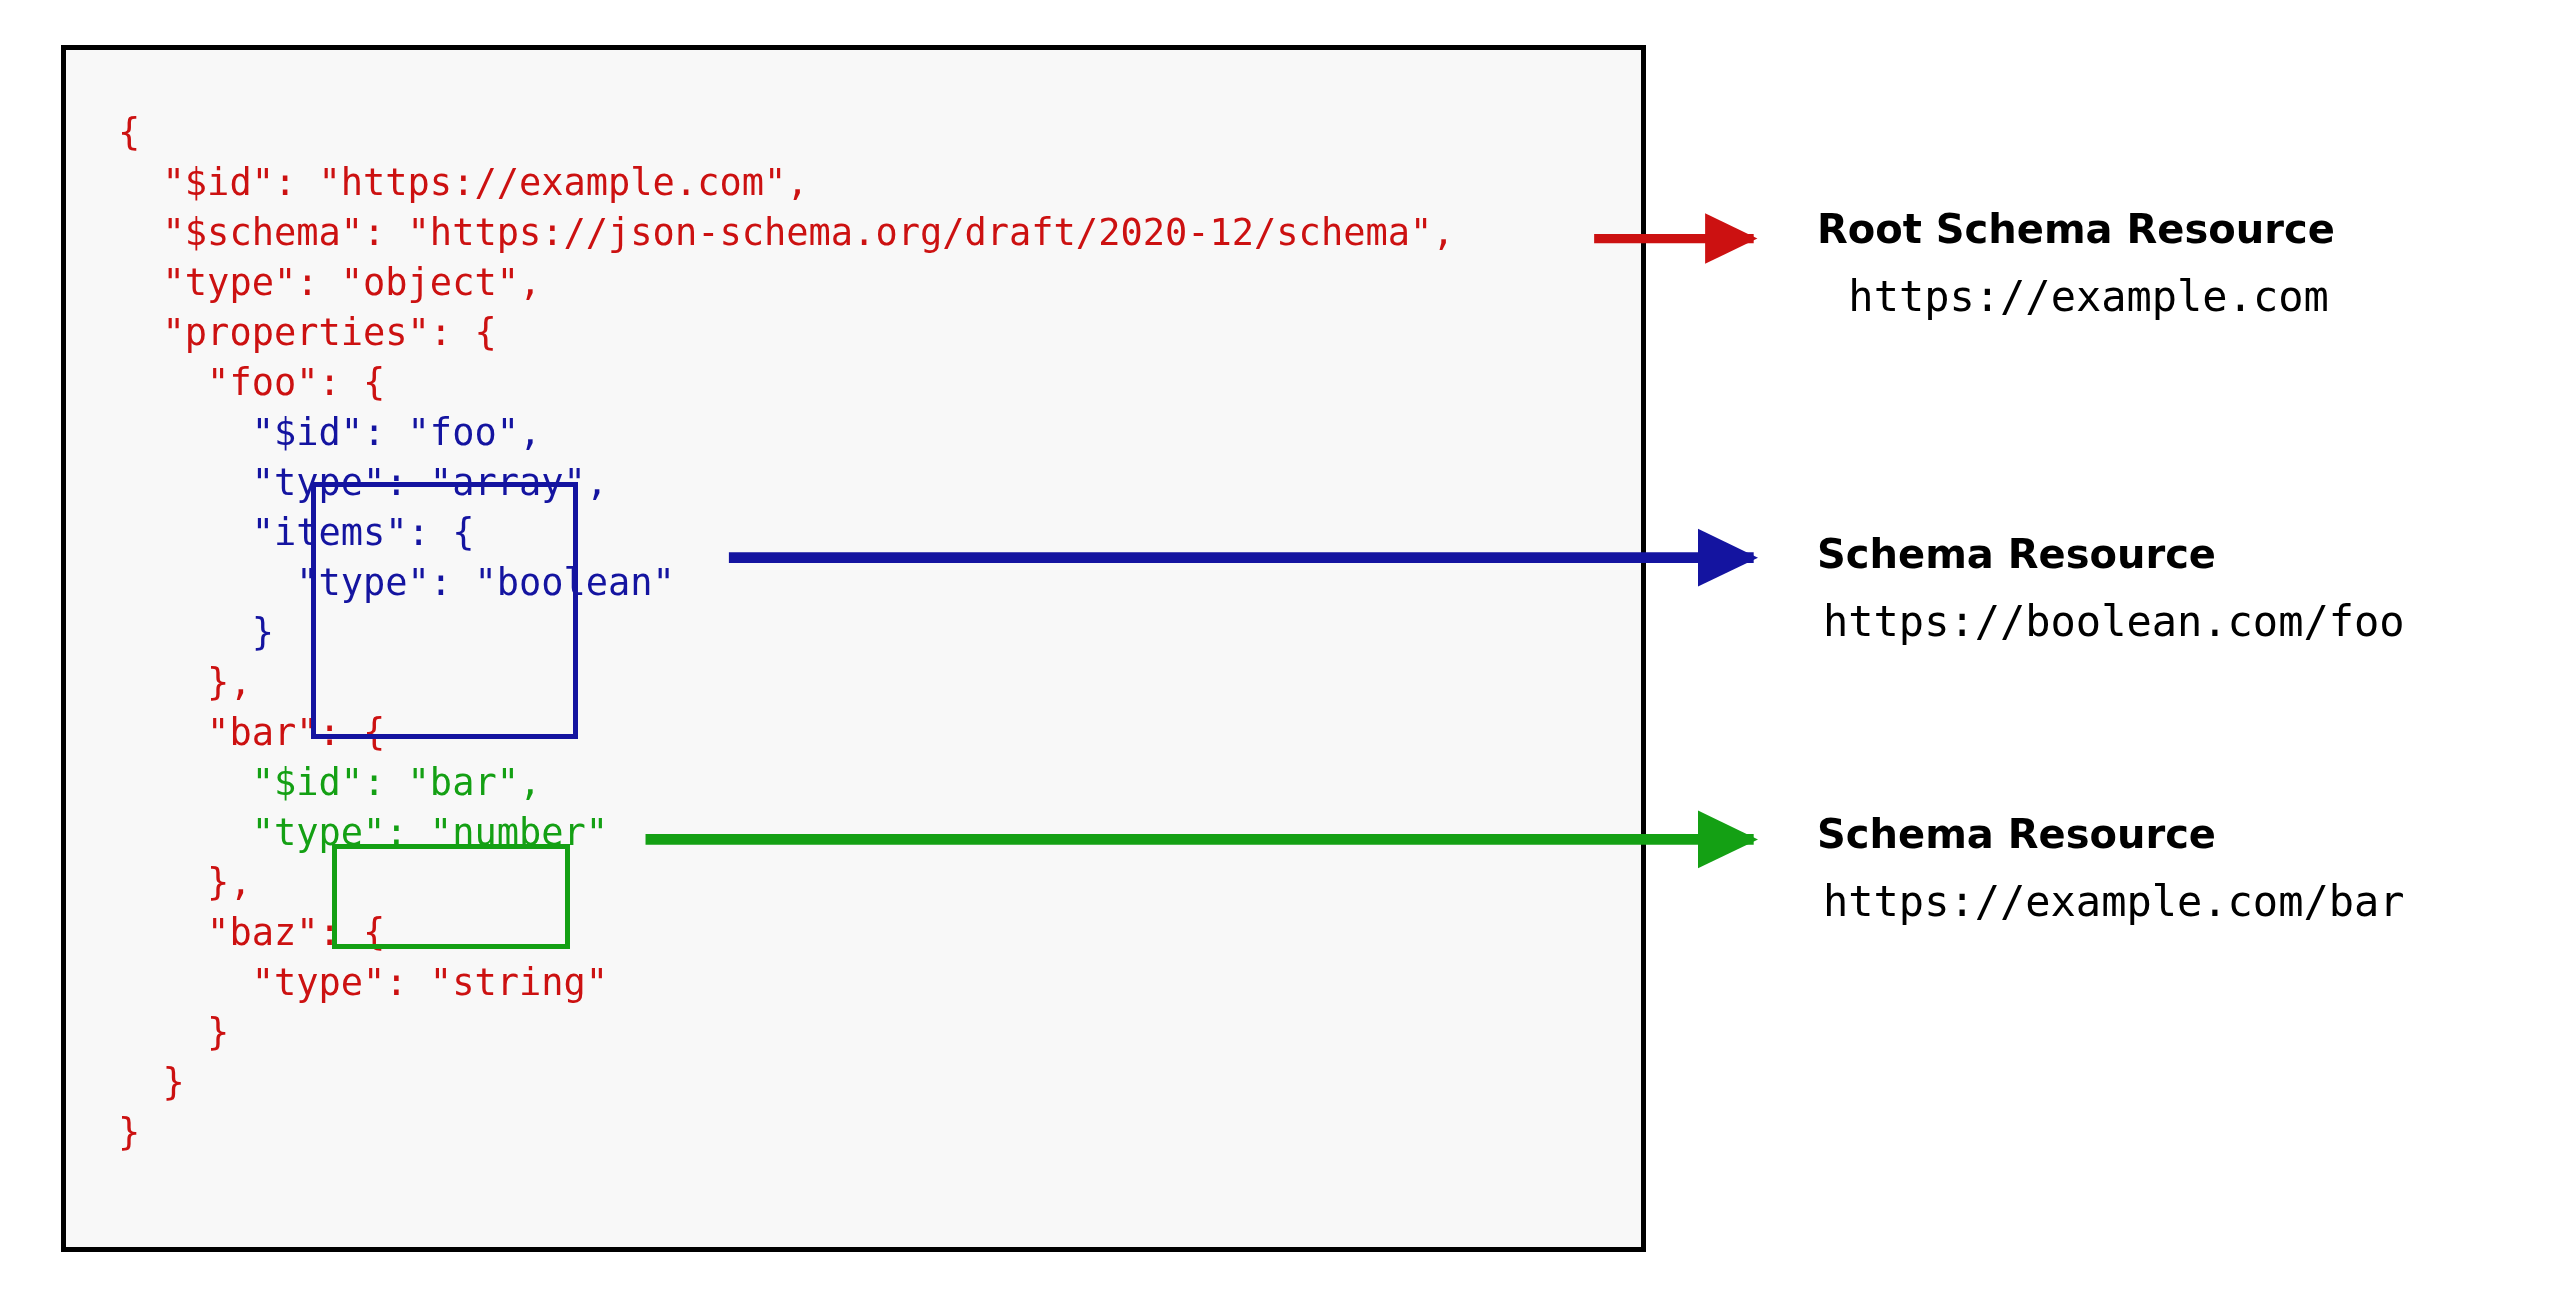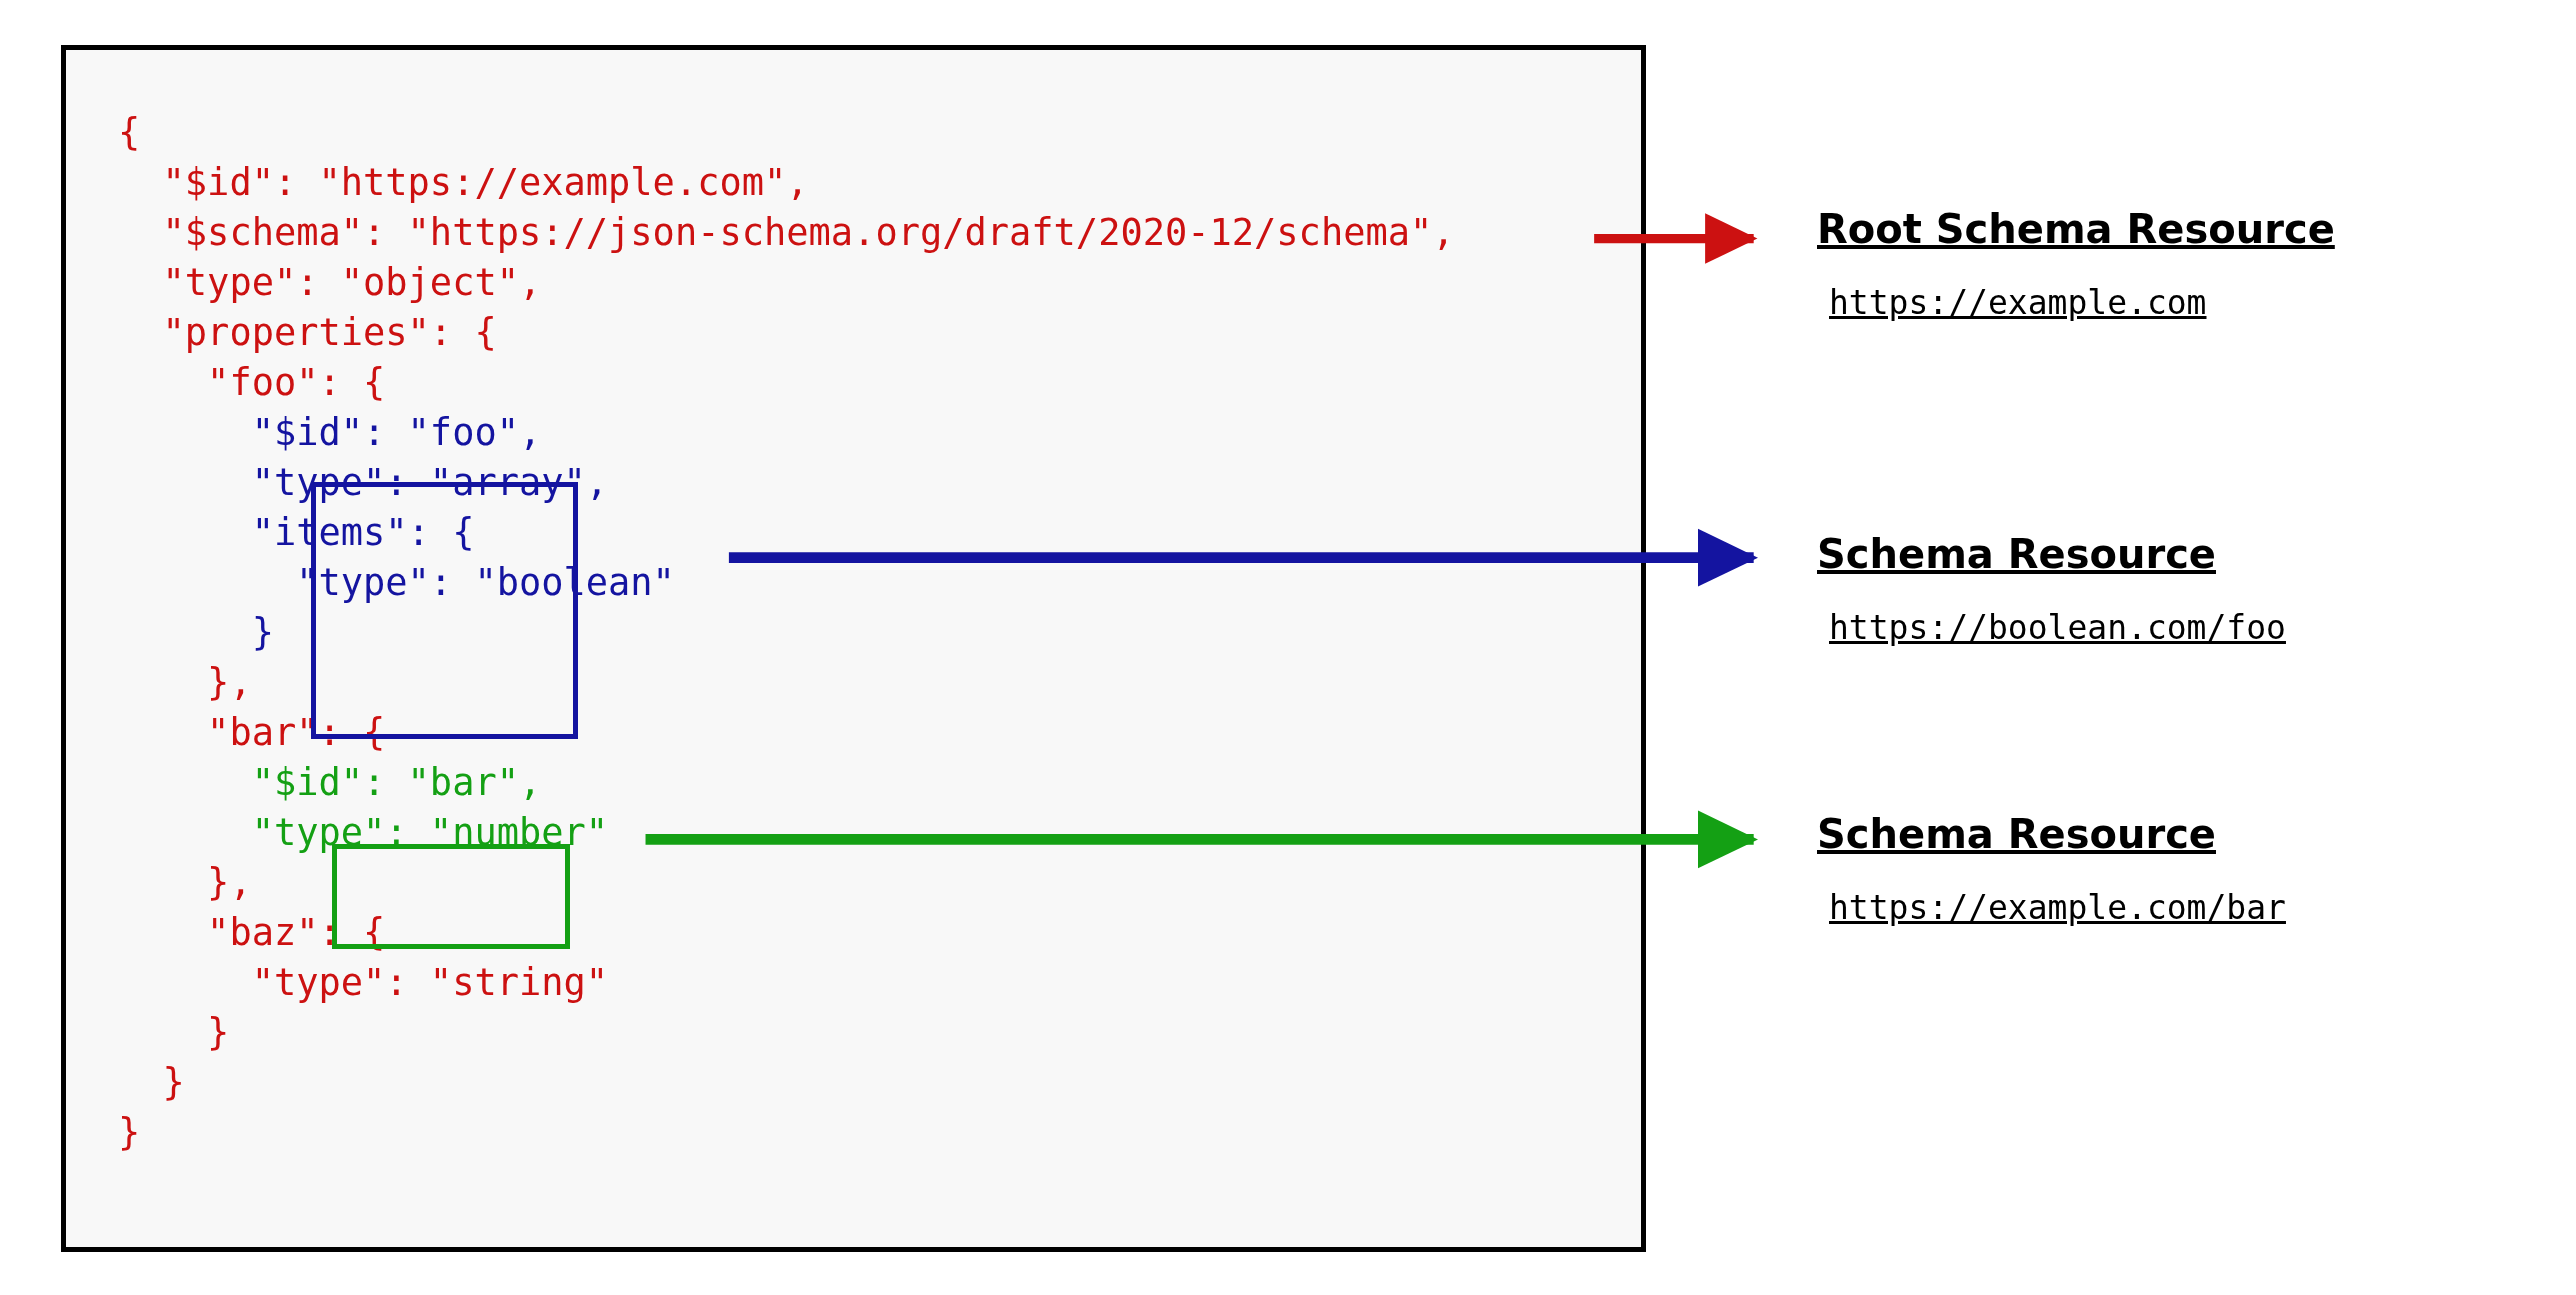--- a/index.html
+++ b/index.html
@@ -72,39 +72,39 @@
     top: 0;
     width: 2576px;
     height: 1295px;
     pointer-events: none;
   }
 
   
   .annotation {
     position: absolute;
     left: 1817px;
-    text-decoration: underline;
   }
   .annotation-title {
     margin: 0;
     font-family: "DejaVu Sans", sans-serif;
     font-weight: bold;
     font-size: 40px;
     line-height: 46px;
     color: #000000;
     white-space: nowrap;
   }
   .annotation-uri {
-    margin: 12px;
+    margin: 6px;
     padding-top: 18.7px;
     font-family: "DejaVu Sans Mono", monospace;
-    font-size: 33px;
+    font-size: 42px;
     line-height: 40px;
     color: #000000;
     white-space: nowrap;
+    text-align: right;
   }
   #annotation-root { top: 206px; }
   #annotation-foo  { top: 531px; }
   #annotation-bar  { top: 811px; }
 </style>
 </head>
 <body>
 
 <div id="canvas">
 

